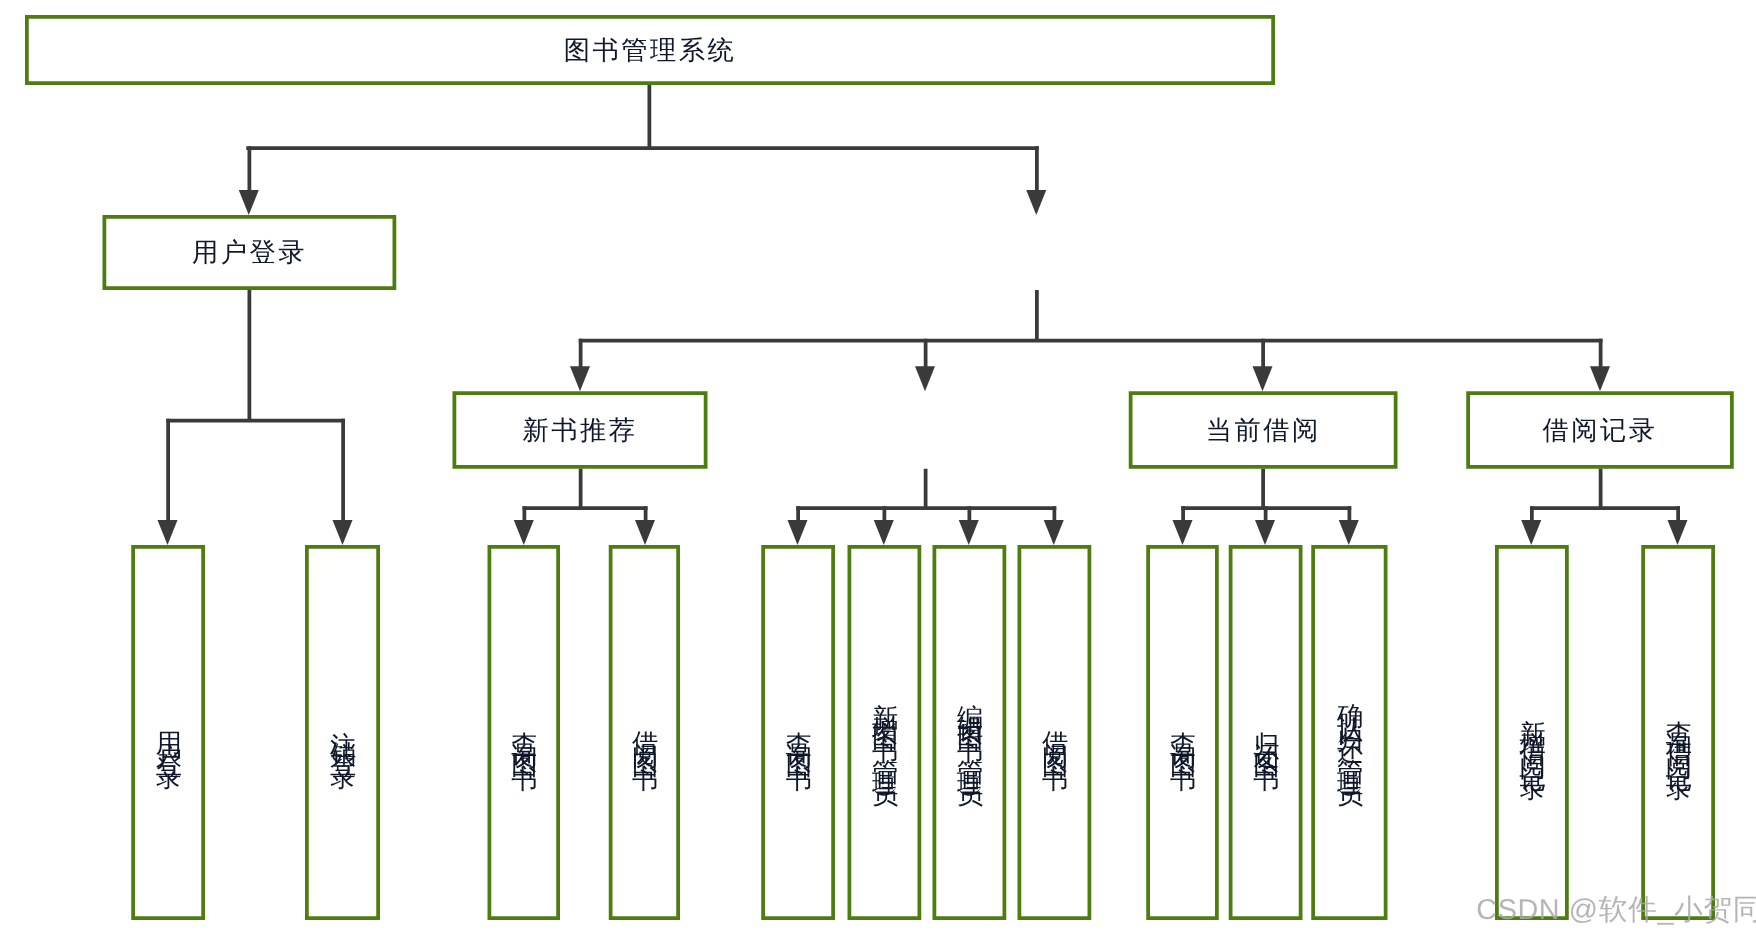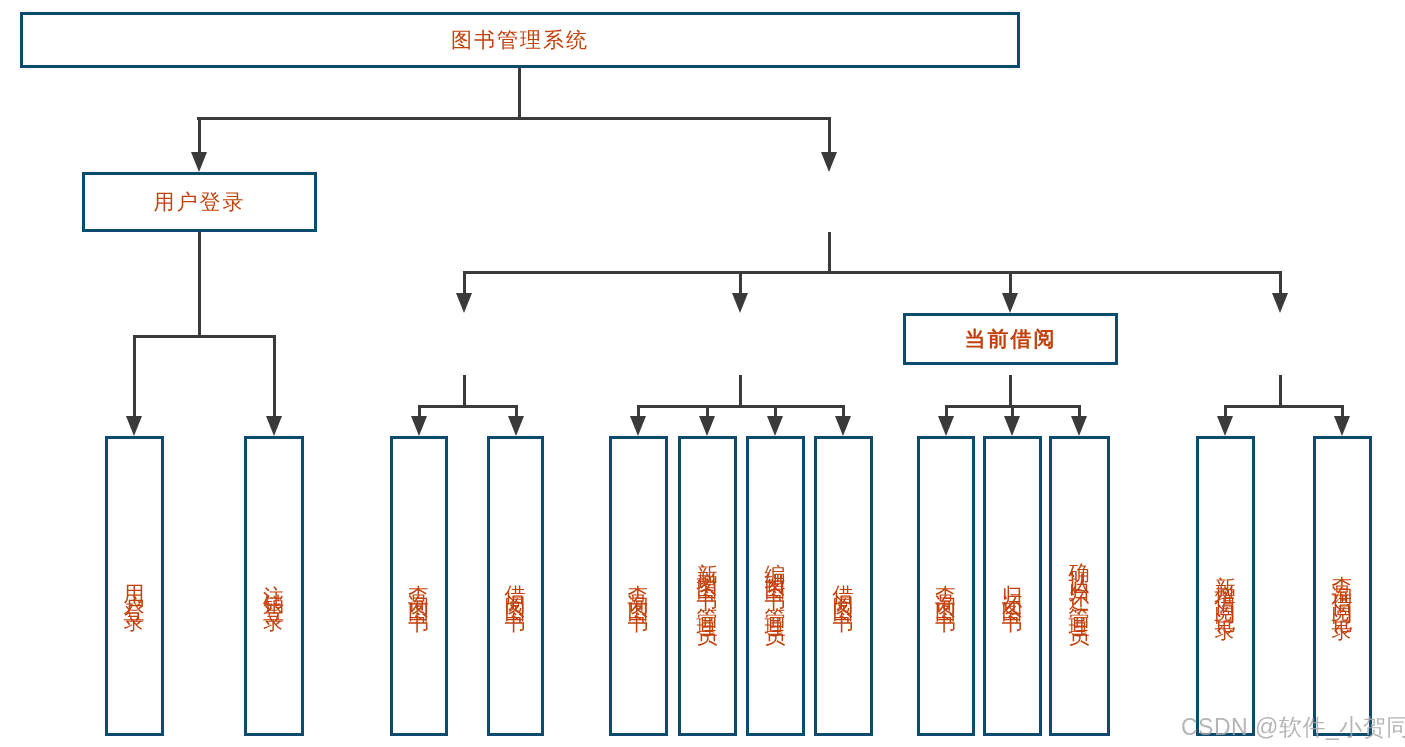--- a/index.html
+++ b/index.html
@@ -7,26 +7,26 @@
     position: relative;
     width: 1405px;
     height: 747px;
     background: #ffffff;
     font-family: "Liberation Sans", "DejaVu Sans", sans-serif;
     overflow: hidden;
   }
   .node {
     position: absolute;
     box-sizing: border-box;
-    border: 3px solid #0c4a6e;
+    border: 3px solid #4d7c0f;
     background: #ffffff;
     display: flex;
     align-items: center;
     justify-content: center;
-    color: #c2410c;
+    color: #0f172a;
     font-size: 21px;
   }
   .node.hbox span {
     letter-spacing: 2px;
     white-space: nowrap;
   }
   .node.vbox span {
     writing-mode: vertical-lr;
     text-orientation: mixed;
     letter-spacing: 9px;
@@ -60,22 +60,28 @@
 <div class="canvas">
 
   <div class="node hbox" style="left:20px; top:12px; width:1000px; height:56px;">
     <span>图书管理系统</span>
   </div>
 
   <div class="node hbox" style="left:82px; top:172px; width:235px; height:60px;">
     <span>用户登录</span>
   </div>
 
-  <div class="node hbox" style="left:903px; top:313px; width:215px; height:52px;font-weight:bold;">
+  <div class="node hbox" style="left:362px; top:313px; width:204px; height:62px;">
+    <span>新书推荐</span>
+  </div>
+  <div class="node hbox" style="left:903px; top:313px; width:215px; height:62px;">
     <span>当前借阅</span>
+  </div>
+  <div class="node hbox" style="left:1173px; top:313px; width:214px; height:62px;">
+    <span>借阅记录</span>
   </div>
 
   <div class="node vbox" style="left:105px; top:436px; width:59px; height:300px;">
     <span>用户登录</span>
   </div>
   <div class="node vbox" style="left:244px; top:436px; width:60px; height:300px;">
     <span>注销登录</span>
   </div>
 
   <div class="node vbox" style="left:390px; top:436px; width:58px; height:300px;">

